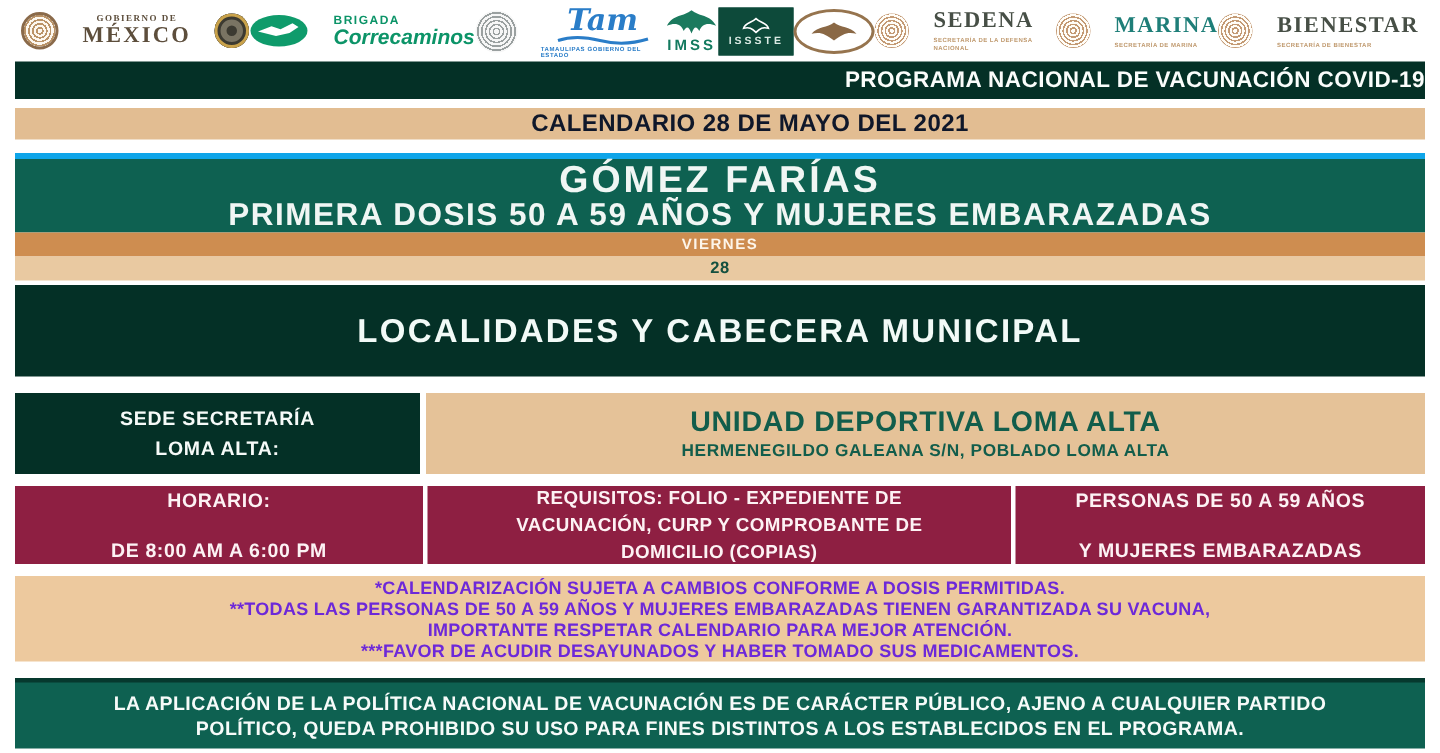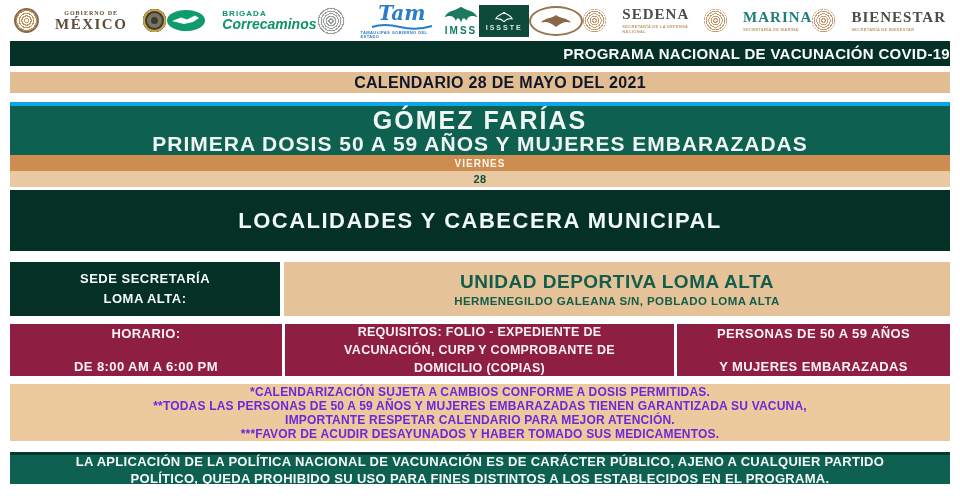--- a/index.html
+++ b/index.html
@@ -71,21 +71,21 @@
   #details-row .cell { background: #8e1f42; color: #fdf2f4; display: flex; flex-direction: column;
     align-items: center; justify-content: space-between; text-align: center; }
   .cell-schedule { width: 272px; font-size: 13px; line-height: 19px; letter-spacing: .4px; }
   .cell-reqs { flex: 1; font-size: 12.5px; line-height: 16px; letter-spacing: .3px; }
   .cell-audience { width: 273px; font-size: 13px; line-height: 19px; letter-spacing: .4px; }
 
   
   #sec-notes { margin: 8px 10px 0; height: 57px; background: #edc99e; color: #6d28d9;
     display: flex; flex-direction: column; align-items: center; justify-content: center;
     font-size: 12px; line-height: 14px; text-align: center; letter-spacing: .2px; }
-  #sec-footer { margin: 11px 10px 0; height: 32px; background: #0e6151; color: #f6fbf9;
+  #sec-footer { margin: 11px 10px 0; height: 47px; background: #0e6151; color: #f6fbf9;
     border-top: 3px solid #06392e; display: flex; flex-direction: column; align-items: center;
     justify-content: center; font-size: 13px; line-height: 17px; text-align: center; letter-spacing: .3px; }
 </style>
 </head>
 <body>
 
 <div class="poster">
 
   <header class="logos">
 

